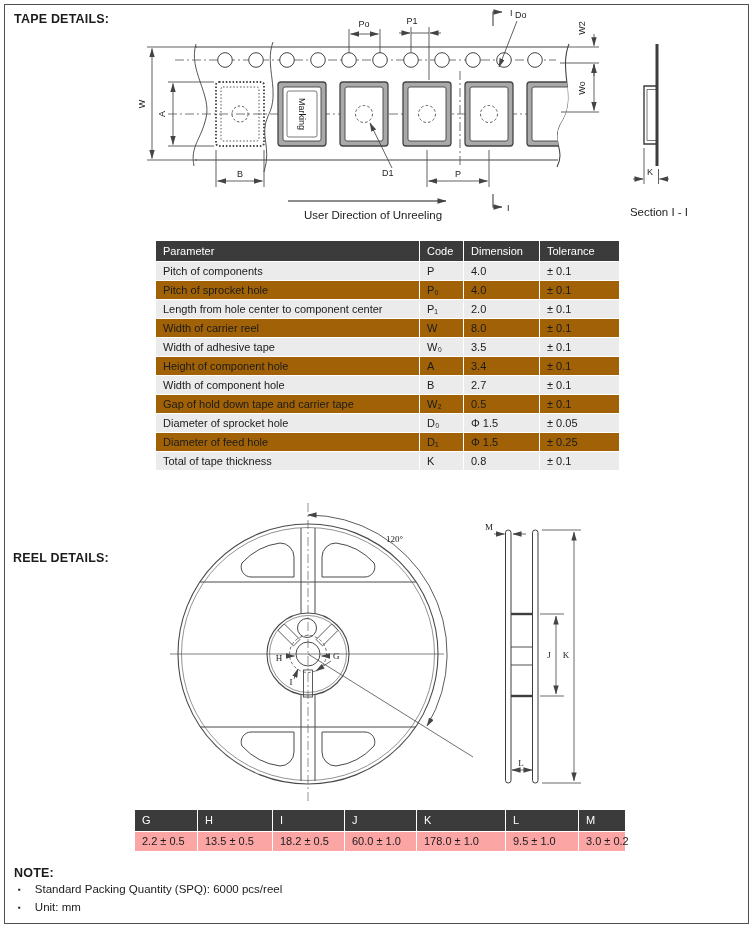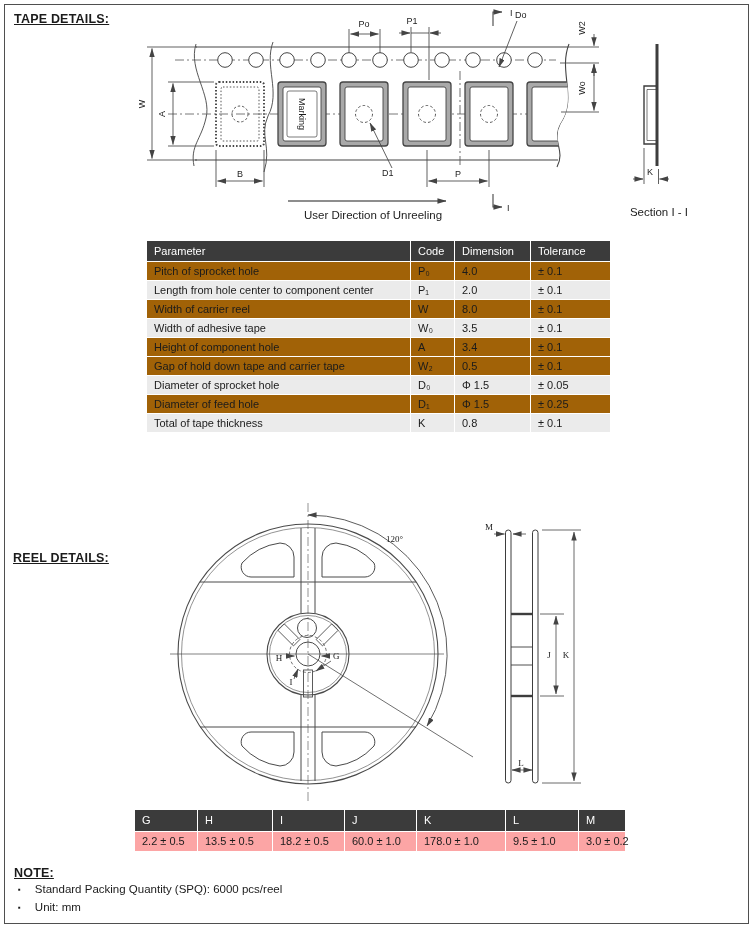--- a/index.html
+++ b/index.html
@@ -1,28 +1,28 @@
 <!DOCTYPE html>
 <html><head>
 <meta charset="utf-8">
 <style>
   html,body{margin:0;padding:0;background:#fff}
   body{width:755px;height:930px;position:relative;font-family:"Liberation Sans",sans-serif;color:#1b1b1b;overflow:hidden}
   .page-border{position:absolute;left:4px;top:4px;width:743px;height:918px;border:1.4px solid #4f4f4f}
-  .heading{position:absolute;font-size:12.5px;font-weight:bold;text-decoration:underline;letter-spacing:.2px}
+  .heading{position:absolute;font-size:12.5px;font-weight:bold;letter-spacing:.2px}
   #tape-heading{left:14px;top:12px}
   #reel-heading{left:13px;top:551px}
   #note-heading{left:14px;top:866px}
   svg.overlay{position:absolute;left:0;top:0;pointer-events:none}
   svg text{fill:#1c1c1c;stroke:none}
   .dl{font-family:"Liberation Sans",sans-serif;font-size:9px}
   .ds{font-family:"Liberation Serif",serif;font-size:9px}
   .cap{font-family:"Liberation Sans",sans-serif;font-size:11.5px}
   table{position:absolute;border-collapse:separate;border-spacing:1.5px;table-layout:fixed;font-size:11px;background:#fff}
-  #tape-table{left:146px;top:240px;width:462px}
+  #tape-table{left:155px;top:240px;width:462px}
   #reel-table{left:134px;top:809px;width:484px}
   th{background:#3b3b3b;color:#fff;font-weight:normal;text-align:left;padding:2px 3px 3px 7px;height:15px;white-space:nowrap}
   td{padding:1px 3px 2px 7px;height:15px;white-space:nowrap;vertical-align:middle}
   tr.odd td{background:#ebebeb}
   tr.even td{background:#a16207}
   #reel-table th{height:16px}
   #reel-table td{height:16px;background:#fca5a5}
   .note-row{position:absolute;left:18px;display:flex;align-items:baseline;gap:14px;font-size:11.5px}
   .note-bullet{font-size:8px;position:relative;top:-1px}
 </style>
@@ -273,20 +273,26 @@
     </colgroup>
   <thead>
     <tr>
       <th>Parameter</th>
       <th>Code</th>
       <th>Dimension</th>
       <th>Tolerance</th>
     </tr>
   </thead>
   <tbody>
+    <tr class="odd">
+        <td>Pitch of components</td>
+        <td>P</td>
+        <td>4.0</td>
+        <td>± 0.1</td>
+      </tr>
     <tr class="even">
         <td>Pitch of sprocket hole</td>
         <td>P₀</td>
         <td>4.0</td>
         <td>± 0.1</td>
       </tr>
     <tr class="odd">
         <td>Length from hole center to component center</td>
         <td>P₁</td>
         <td>2.0</td>
@@ -301,20 +307,26 @@
     <tr class="odd">
         <td>Width of adhesive tape</td>
         <td>W₀</td>
         <td>3.5</td>
         <td>± 0.1</td>
       </tr>
     <tr class="even">
         <td>Height of component hole</td>
         <td>A</td>
         <td>3.4</td>
+        <td>± 0.1</td>
+      </tr>
+    <tr class="odd">
+        <td>Width of component hole</td>
+        <td>B</td>
+        <td>2.7</td>
         <td>± 0.1</td>
       </tr>
     <tr class="even">
         <td>Gap of hold down tape and carrier tape</td>
         <td>W₂</td>
         <td>0.5</td>
         <td>± 0.1</td>
       </tr>
     <tr class="odd">
         <td>Diameter of sprocket hole</td>

